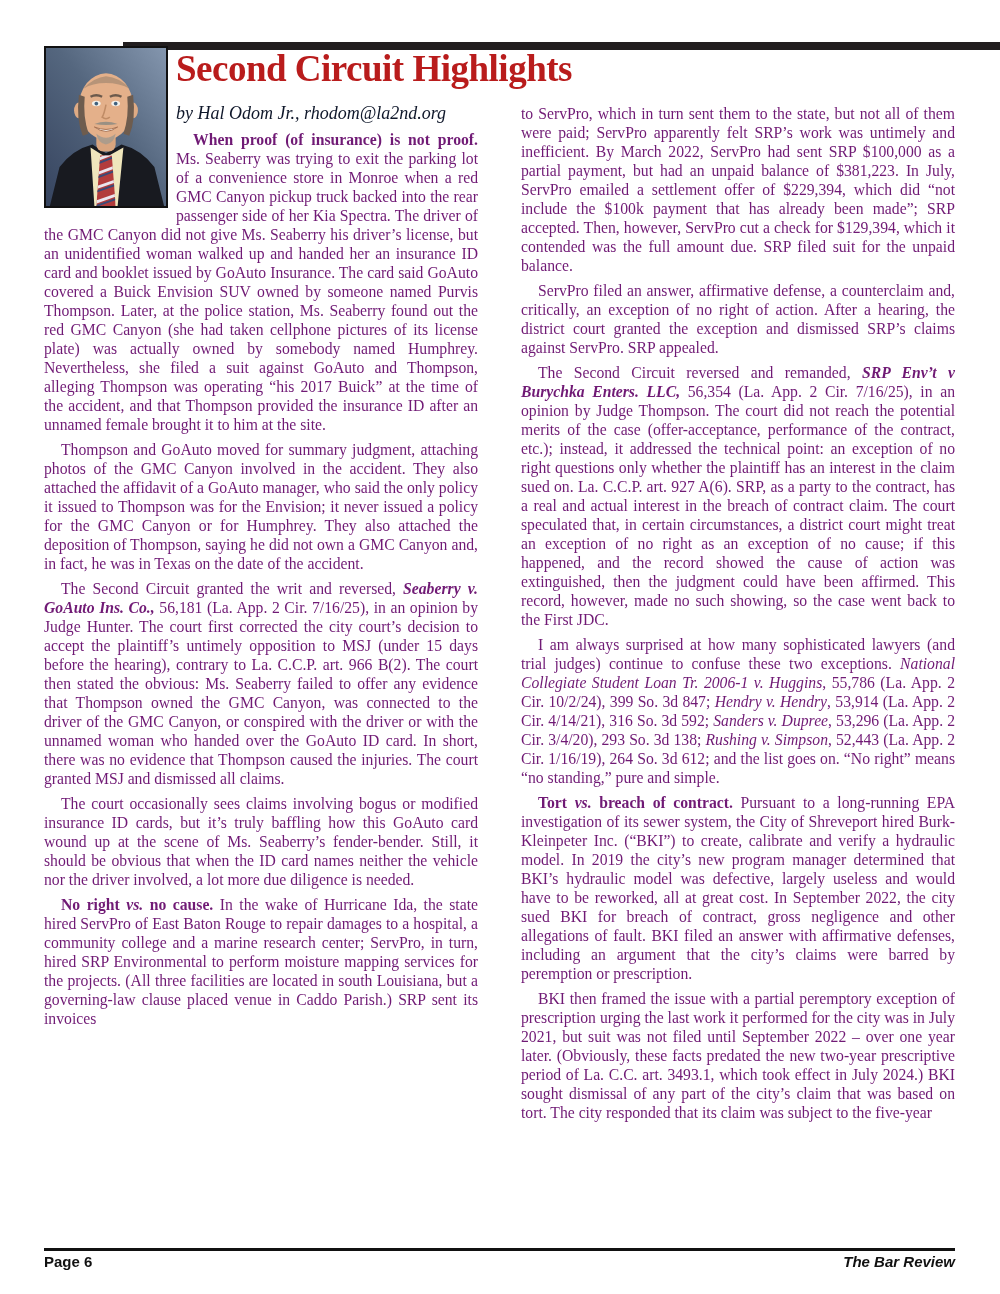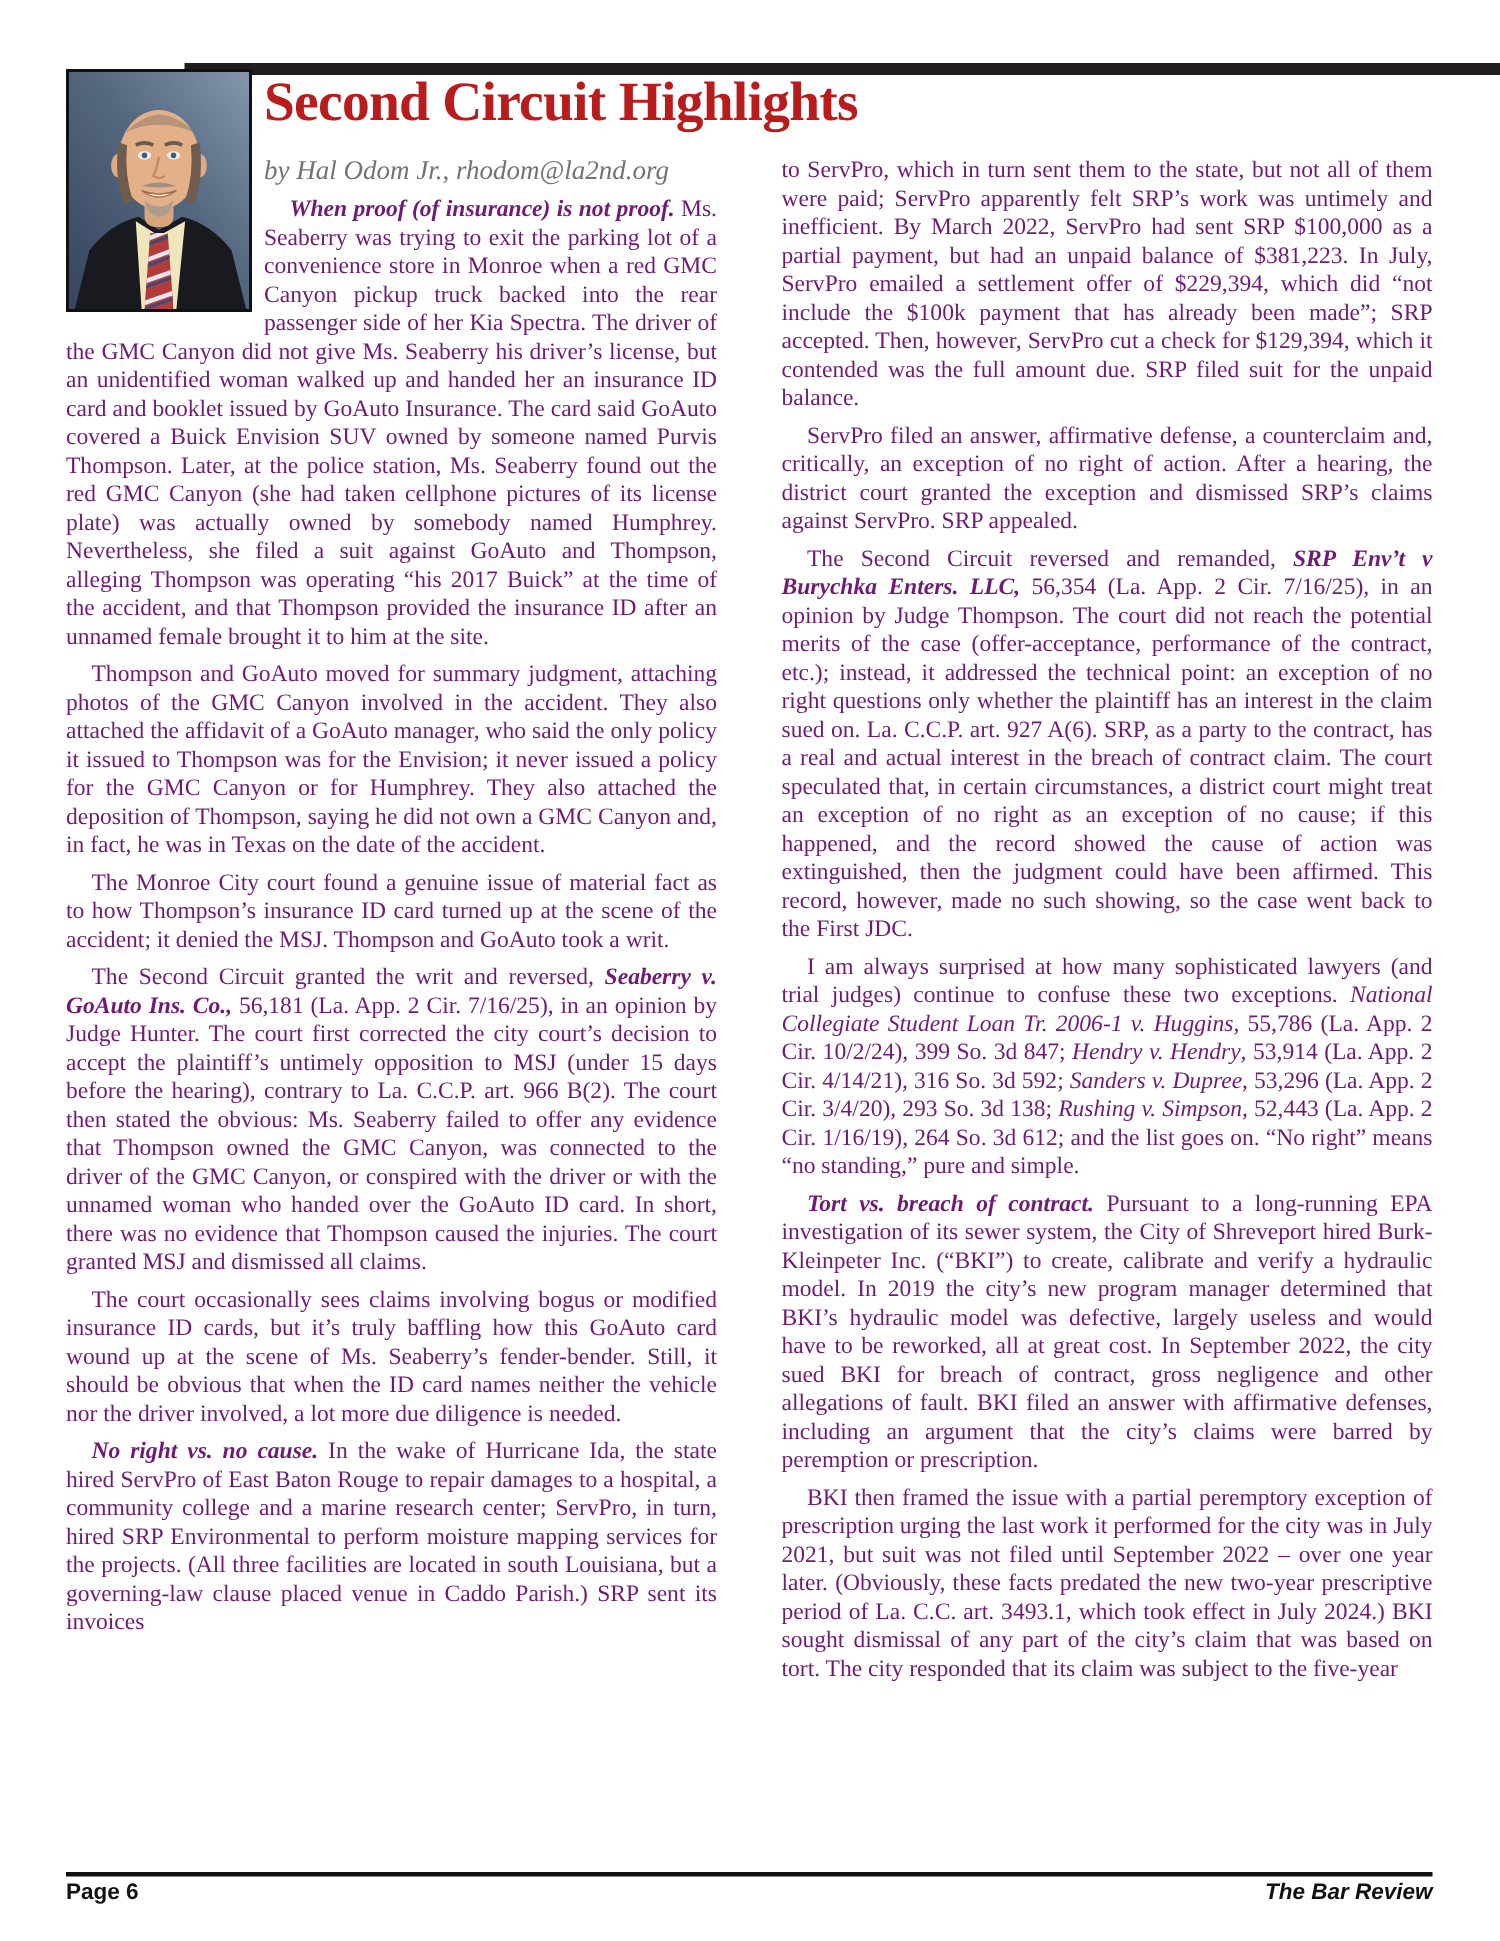--- a/index.html
+++ b/index.html
@@ -19,30 +19,30 @@
     float:left; width:124px; height:162px; margin:0 8px 10px 0;
     border:2px solid #111; box-sizing:border-box; background:#45556f;
   }
   .photo svg { display:block; width:100%; height:100%; }
   .title {
     margin:4px 0 0 0; font-family:Liberation Serif, serif;
     font-weight:bold; font-size:37px; line-height:38px; letter-spacing:-0.5px;
     color:#b91c1c; white-space:nowrap;
   }
   .byline {
-    margin-top:15px; font-style:italic; font-size:18px; line-height:21px; color:#737373;
+    margin-top:15px; font-style:italic; font-size:18px; line-height:21px; color:#0f172a;
   }
   .para {
     margin:6px 0 0 0; font-size:15.7px; line-height:19px;
     text-align:justify; text-indent:17px; color:#701a75;
   }
   .para.no-indent { text-indent:0; }
   .col-right .para.first { margin-top:0; }
   .col-right { padding-top:58px; }
-  .seg-b  { font-weight:bold;font-style:italic; }
+  .seg-b  { font-weight:bold; }
   .seg-i  { font-style:italic; }
   .seg-bi { font-weight:bold; font-style:italic; }
   .footer-rule { position:absolute; left:44px; right:45px; top:1248px; height:3px; background:#111; }
   .footer-row {
     position:absolute; left:44px; right:45px; top:1253px;
     display:flex; justify-content:space-between;
     font-family:"Liberation Sans","DejaVu Sans",sans-serif;
     font-weight:bold; font-size:15px; color:#111;gap:11px;
   }
   .footer-pub { font-style:italic; }
@@ -118,21 +118,20 @@
 
             <path d="M52,88 Q62,96 72,88 Q70,98 62,99 Q54,98 52,88 Z" fill="#a59a8d" opacity="0.85"></path>
           </svg>
         </div>
 
         <h1 class="title">Second Circuit Highlights</h1>
         <div class="byline">by Hal Odom Jr., rhodom@la2nd.org</div>
 
         <p class="para"><span class="seg-b">When proof (of insurance) is not proof.</span><span> Ms. Seaberry was trying to exit the parking lot of a convenience store in Monroe when a red GMC Canyon pickup truck backed into the rear passenger side of her Kia Spectra. The driver of the GMC Canyon did not give Ms. Seaberry his driver’s license, but an unidentified woman walked up and handed her an insurance ID card and booklet issued by GoAuto Insurance. The card said GoAuto covered a Buick Envision SUV owned by someone named Purvis Thompson. Later, at the police station, Ms. Seaberry found out the red GMC Canyon (she had taken cellphone pictures of its license plate) was actually owned by somebody named Humphrey. Nevertheless, she filed a suit against GoAuto and Thompson, alleging Thompson was operating “his 2017 Buick” at the time of the accident, and that Thompson provided the insurance ID after an unnamed female brought it to him at the site.</span></p>
         <p class="para"><span>Thompson and GoAuto moved for summary judgment, attaching photos of the GMC Canyon involved in the accident. They also attached the affidavit of a GoAuto manager, who said the only policy it issued to Thompson was for the Envision; it never issued a policy for the GMC Canyon or for Humphrey. They also attached the deposition of Thompson, saying he did not own a GMC Canyon and, in fact, he was in Texas on the date of the accident.</span></p>
-        <p class="para"><span>The Monroe City court found a genuine issue of material fact as to how Thompson’s insurance ID card turned up at the scene of the accident; it denied the MSJ. Thompson and GoAuto took a writ.</span></p>
         <p class="para"><span>The Second Circuit granted the writ and reversed, </span><span class="seg-bi">Seaberry v. GoAuto Ins. Co.,</span><span> 56,181 (La. App. 2 Cir. 7/16/25), in an opinion by Judge Hunter. The court first corrected the city court’s decision to accept the plaintiff’s untimely opposition to MSJ (under 15 days before the hearing), contrary to La. C.C.P. art. 966 B(2). The court then stated the obvious: Ms. Seaberry failed to offer any evidence that Thompson owned the GMC Canyon, was connected to the driver of the GMC Canyon, or conspired with the driver or with the unnamed woman who handed over the GoAuto ID card. In short, there was no evidence that Thompson caused the injuries. The court granted MSJ and dismissed all claims.</span></p>
         <p class="para"><span>The court occasionally sees claims involving bogus or modified insurance ID cards, but it’s truly baffling how this GoAuto card wound up at the scene of Ms. Seaberry’s fender-bender. Still, it should be obvious that when the ID card names neither the vehicle nor the driver involved, a lot more due diligence is needed.</span></p>
         <p class="para"><span class="seg-b">No right </span><span class="seg-bi">vs.</span><span class="seg-b"> no cause.</span><span> In the wake of Hurricane Ida, the state hired ServPro of East Baton Rouge to repair damages to a hospital, a community college and a marine research center; ServPro, in turn, hired SRP Environmental to perform moisture mapping services for the projects. (All three facilities are located in south Louisiana, but a governing-law clause placed venue in Caddo Parish.) SRP sent its invoices</span></p>
       </div>
 
       <div class="col col-right">
         <p class="para no-indent first"><span>to ServPro, which in turn sent them to the state, but not all of them were paid; ServPro apparently felt SRP’s work was untimely and inefficient. By March 2022, ServPro had sent SRP $100,000 as a partial payment, but had an unpaid balance of $381,223. In July, ServPro emailed a settlement offer of $229,394, which did “not include the $100k payment that has already been made”; SRP accepted. Then, however, ServPro cut a check for $129,394, which it contended was the full amount due. SRP filed suit for the unpaid balance.</span></p>
         <p class="para"><span>ServPro filed an answer, affirmative defense, a counterclaim and, critically, an exception of no right of action. After a hearing, the district court granted the exception and dismissed SRP’s claims against ServPro. SRP appealed.</span></p>
         <p class="para"><span>The Second Circuit reversed and remanded, </span><span class="seg-bi">SRP Env’t v Burychka Enters. LLC,</span><span> 56,354 (La. App. 2 Cir. 7/16/25), in an opinion by Judge Thompson. The court did not reach the potential merits of the case (offer-acceptance, performance of the contract, etc.); instead, it addressed the technical point: an exception of no right questions only whether the plaintiff has an interest in the claim sued on. La. C.C.P. art. 927 A(6). SRP, as a party to the contract, has a real and actual interest in the breach of contract claim. The court speculated that, in certain circumstances, a district court might treat an exception of no right as an exception of no cause; if this happened, and the record showed the cause of action was extinguished, then the judgment could have been affirmed. This record, however, made no such showing, so the case went back to the First JDC.</span></p>
         <p class="para"><span>I am always surprised at how many sophisticated lawyers (and trial judges) continue to confuse these two exceptions. </span><span class="seg-i">National Collegiate Student Loan Tr. 2006-1 v. Huggins</span><span>, 55,786 (La. App. 2 Cir. 10/2/24), 399 So. 3d 847; </span><span class="seg-i">Hendry v. Hendry</span><span>, 53,914 (La. App. 2 Cir. 4/14/21), 316 So. 3d 592; </span><span class="seg-i">Sanders v. Dupree</span><span>, 53,296 (La. App. 2 Cir. 3/4/20), 293 So. 3d 138; </span><span class="seg-i">Rushing v. Simpson</span><span>, 52,443 (La. App. 2 Cir. 1/16/19), 264 So. 3d 612; and the list goes on. “No right” means “no standing,” pure and simple.</span></p>

